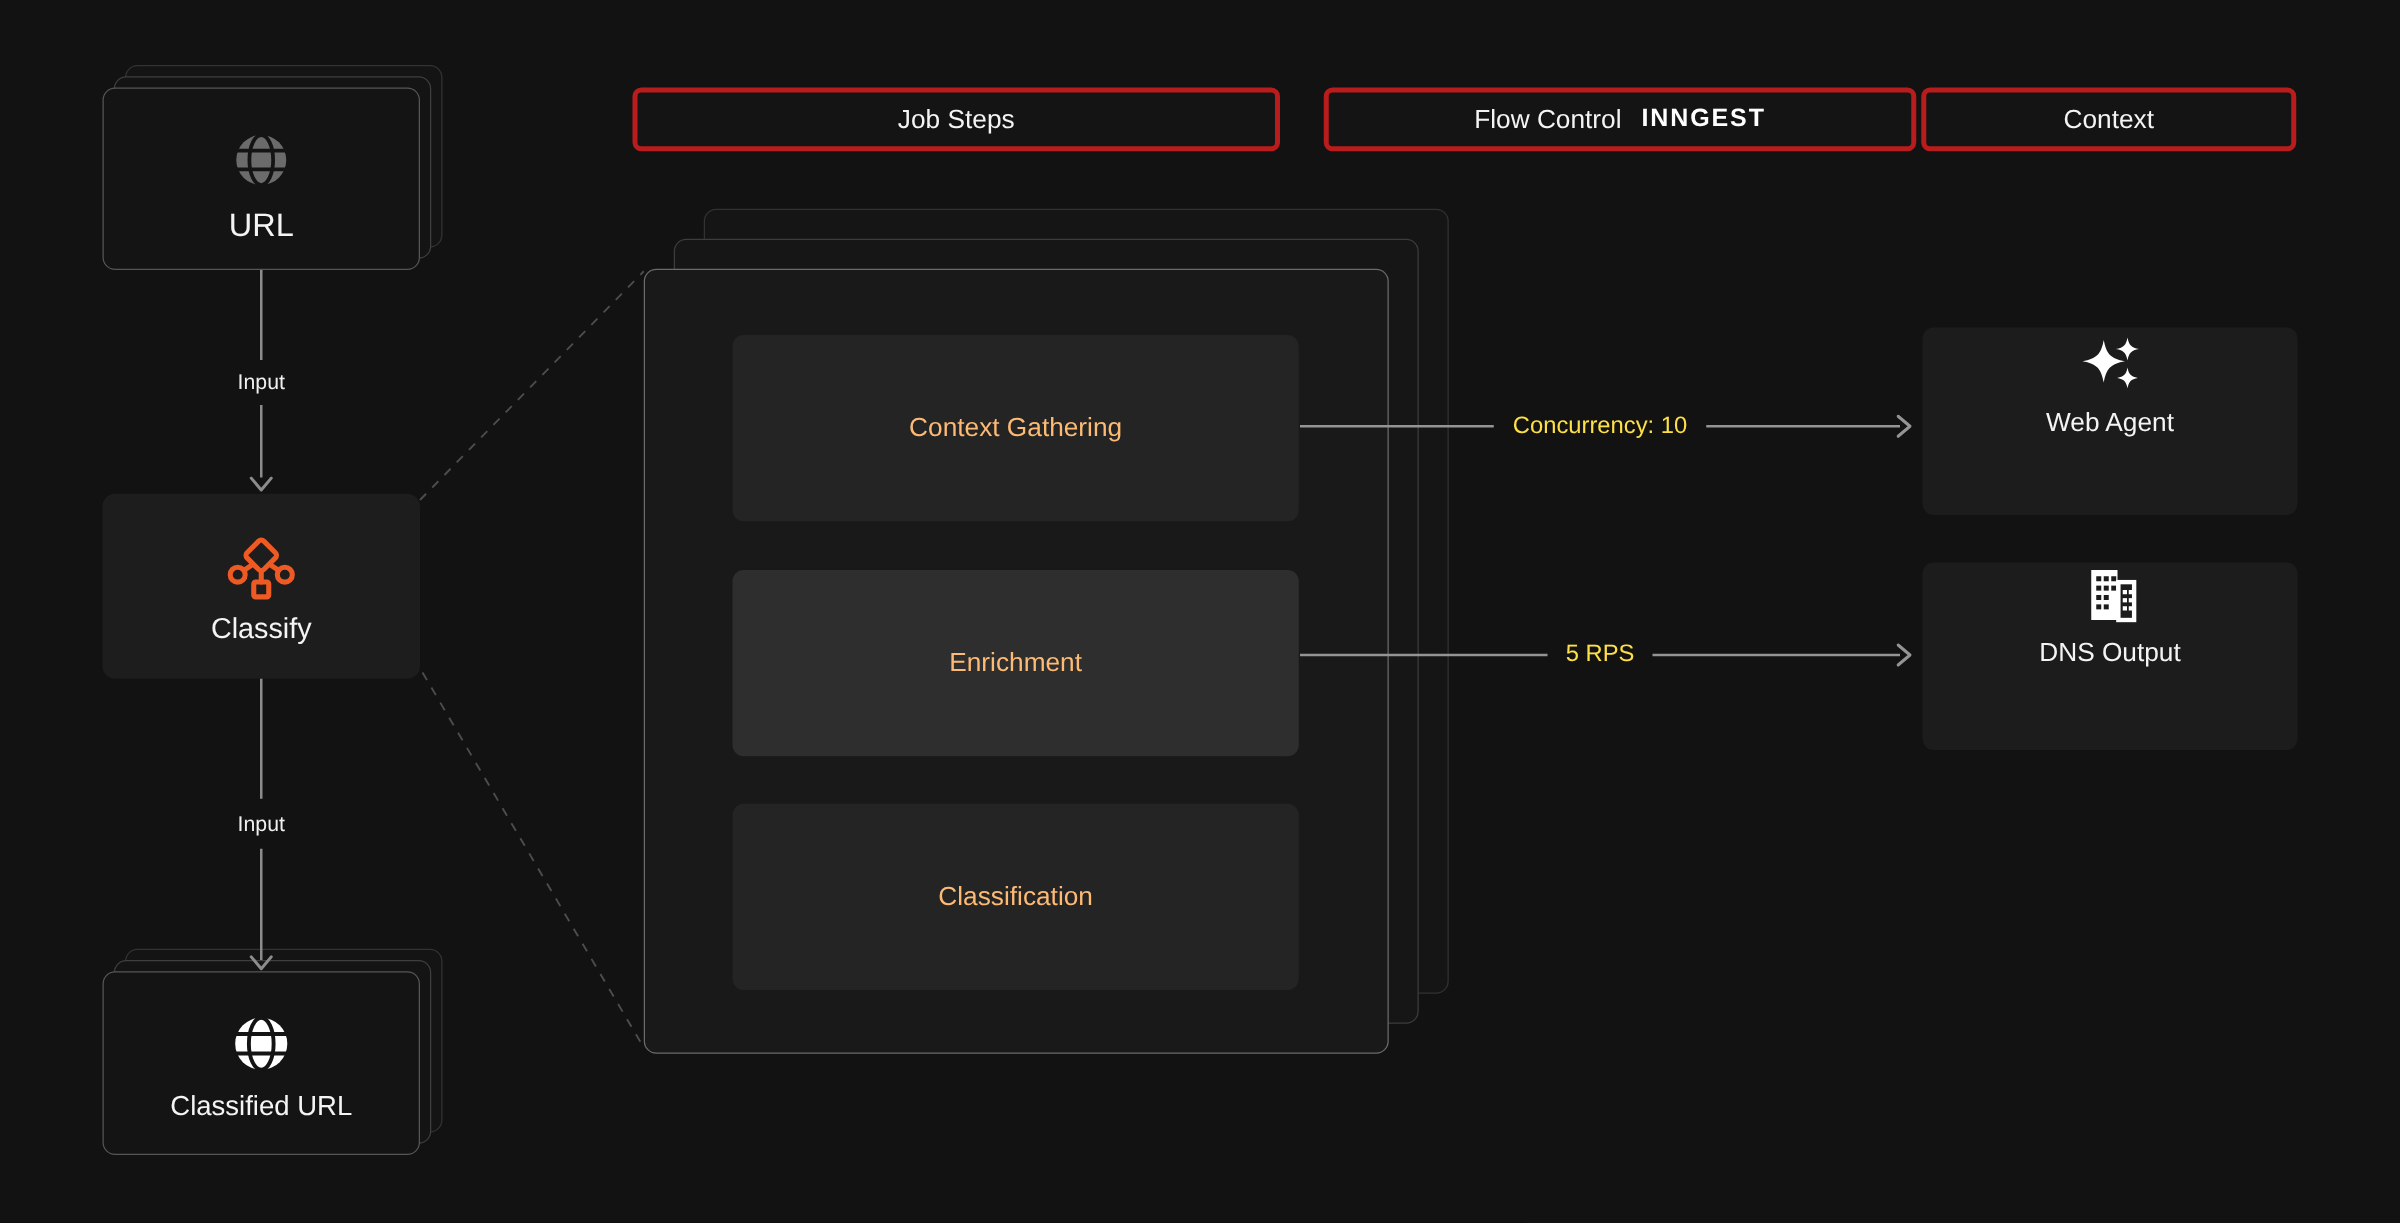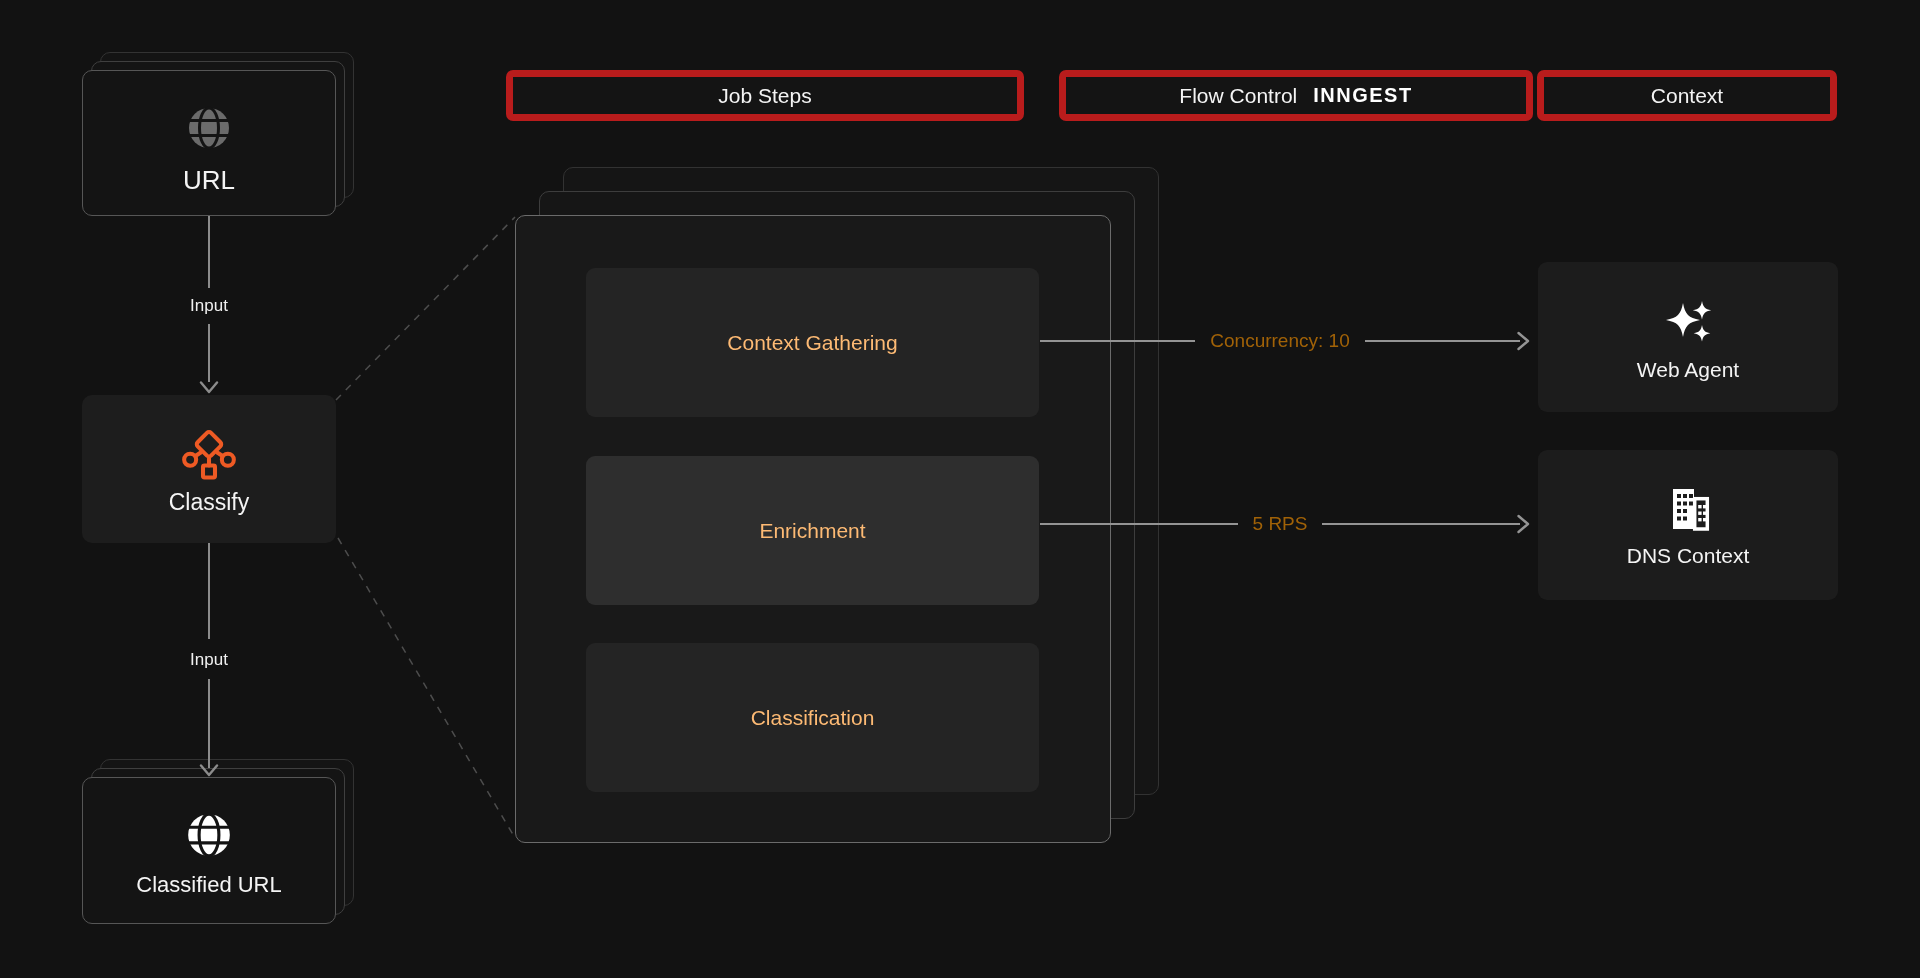--- a/index.html
+++ b/index.html
@@ -11,41 +11,41 @@
     background-image:radial-gradient(rgba(255,255,255,0.045) 1px, transparent 1.3px);
     background-size:7px 7px;
   }
   
   .mini-card{position:absolute;width:254px;border-radius:10px;background:#141414;box-sizing:border-box;}
   .mini-card.front{border:1px solid #565656;z-index:3;}
   .mini-card.g1{border:1px solid #3f3f3f;z-index:2;}
   .mini-card.g2{border:1px solid #333;z-index:1;}
   .node-label{position:absolute;color:#f4f4f4;text-align:center;z-index:4;}
   
-  .pill{position:absolute;top:70px;height:51px;border:7px solid #b91c1c;border-radius:7px;
+  .pill{position:absolute;top:70px;height:51px;border:4px solid #b91c1c;border-radius:7px;
         background:#141414;display:flex;align-items:center;justify-content:center;gap:16px;
         color:#f4f4f4;font-size:21px;box-sizing:border-box;z-index:4;}
   .brand{font-weight:800;letter-spacing:1.5px;font-size:20px;color:#fff;}
   
   .big-card{position:absolute;width:596px;height:628px;border-radius:10px;box-sizing:border-box;}
   .big-card.back2{left:563px;top:167px;border:1px solid #323232;background:#151515;z-index:1;}
   .big-card.back1{left:539px;top:191px;border:1px solid #3d3d3d;background:#161616;z-index:2;}
   .big-card.front{left:515px;top:215px;border:1px solid #6b6b6b;background:#191919;z-index:3;}
   .step-box{position:absolute;left:586px;width:453px;height:149px;border-radius:9px;background:#242424;
             display:flex;align-items:center;justify-content:center;color:#fdba74;font-size:21px;z-index:4;}
   .step-box.hl{background:#2e2e2e;}
   
   .svc-card{position:absolute;left:1538px;width:300px;height:150px;border-radius:9px;background:#1c1c1c;
-            display:flex;flex-direction:column;align-items:center;justify-content:center;gap:9px;
+            display:flex;flex-direction:column;align-items:center;justify-content:flex-start;gap:9px;
             color:#f4f4f4;z-index:4;--cut:#1c1c1c;}
   .svc-card .svc-label{font-size:21px;}
   
   .h-arrow{position:absolute;left:1040px;width:490px;height:24px;display:flex;align-items:center;z-index:6;}
   .h-arrow .al{flex:1;height:2px;background:#949494;}
-  .h-arrow .alabel{padding:0 15px;font-size:19px;color:#a16207;white-space:nowrap;}
+  .h-arrow .alabel{padding:0 15px;font-size:19px;color:#fde047;white-space:nowrap;}
   .vline{position:absolute;left:208px;width:2px;background:#8c8c8c;z-index:5;}
   .v-label{position:absolute;left:129px;width:160px;text-align:center;color:#f0f0f0;font-size:17px;z-index:5;}
   .chev{position:absolute;z-index:6;}
   
   .globe-gray{color:#6b6b6b;--cut:#141414;}
   .globe-white{color:#ffffff;--cut:#141414;}
   .icon-white{color:#ffffff;}
 </style>
 </head>
 <body>
@@ -179,17 +179,17 @@
       <rect x="32.7" y="15.7" width="12.6" height="30.3" fill="var(--cut)" stroke="currentColor" stroke-width="3.5"></rect>
       <g fill="currentColor">
         <rect x="36.2" y="22" width="3.4" height="3.4"></rect>
           <rect x="41" y="22" width="3.4" height="3.4"></rect>
         <rect x="36.2" y="28.5" width="3.4" height="3.4"></rect>
           <rect x="41" y="28.5" width="3.4" height="3.4"></rect>
         <rect x="36.2" y="35" width="3.4" height="3.4"></rect>
           <rect x="41" y="35" width="3.4" height="3.4"></rect>
       </g>
     </svg>
-    <div class="svc-label">DNS Context</div>
+    <div class="svc-label">DNS Output</div>
   </div>
 
 
 </div>
 
 </body></html>

